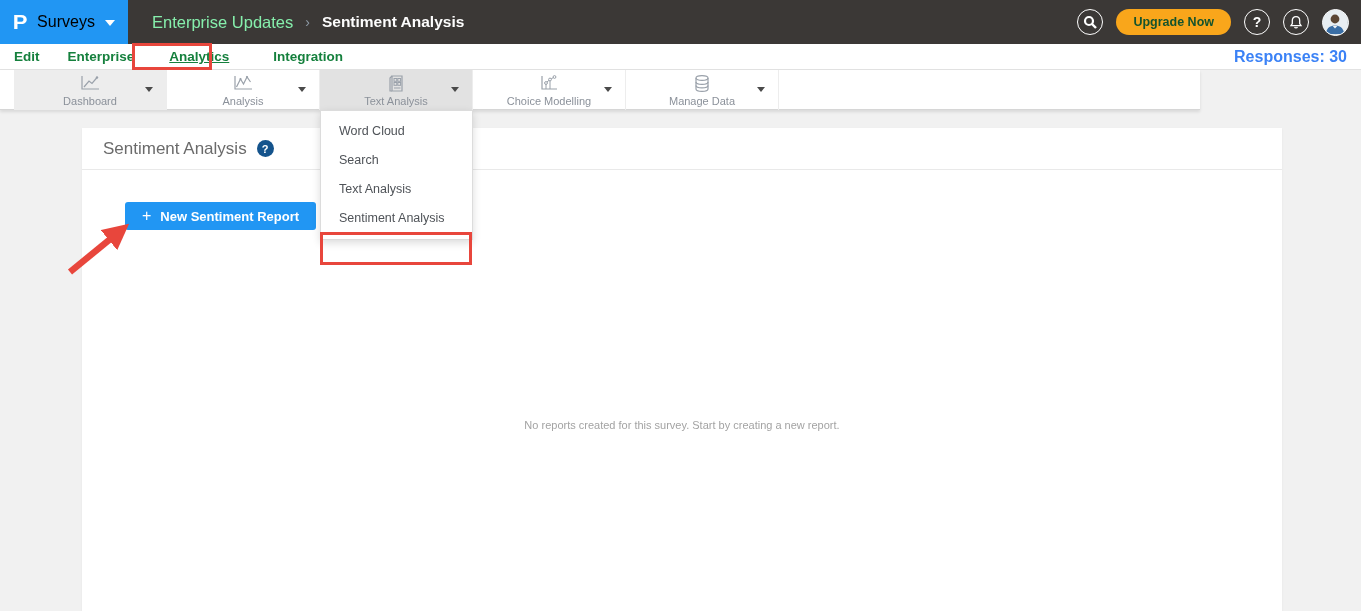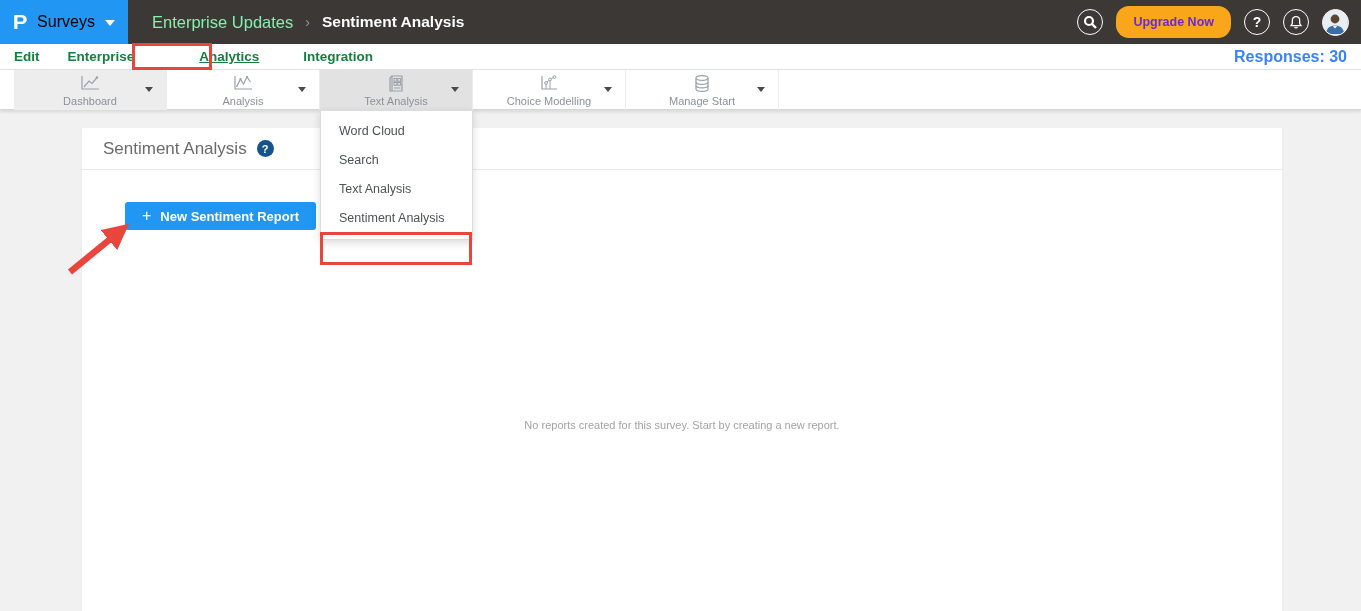--- a/index.html
+++ b/index.html
@@ -12,32 +12,32 @@
   .logo-letter { color:#fff; font-size:21px; font-weight:bold; transform:scaleX(1.05); }
   .product-label { color:#000000; font-size:16px; }
   .caret-down-white { width:0; height:0; border-left:5px solid transparent; border-right:5px solid transparent; border-top:6px solid #fff; margin-top:2px; }
   .breadcrumb { display:flex; align-items:center; margin-left:24px; }
   .bc-survey { color:#86efac; font-size:16.5px; }
   .bc-sep { color:#8d9aa5; font-size:14px; margin:0 12px; }
   .bc-page { color:#fdfdfd; font-size:15.5px; font-weight:600; }
   .topbar-right { position:absolute; right:12px; top:0; height:44px; display:flex; align-items:center; gap:13px; }
   .circle-icon { width:26px; height:26px; border:1.5px solid #fff; border-radius:50%; display:flex; align-items:center; justify-content:center; color:#fff; cursor:pointer; flex:0 0 auto; }
   .circle-icon span.glyph { font-size:14px; font-weight:bold; color:#fff; }
-  .upgrade-btn { height:32px; padding:0 17px; background:#f9a61b; border:none; border-radius:13px; color:#6d28d9; font-size:12.5px; font-weight:bold; font-family:"Liberation Sans",sans-serif; cursor:pointer; }
+  .upgrade-btn { height:26px; padding:0 17px; background:#f9a61b; border:none; border-radius:13px; color:#14532d; font-size:12.5px; font-weight:bold; font-family:"Liberation Sans",sans-serif; cursor:pointer; }
   .avatar { width:27px; height:27px; border-radius:50%; overflow:hidden; border:1.5px solid #fff; background:#cfd8dc; cursor:pointer; flex:0 0 auto; }
 
   
   .navbar { position:absolute; left:0; top:44px; width:1361px; height:26px; background:#fff; border-bottom:1px solid #e2e2e2; display:flex; align-items:center; }
   .nav-item { font-size:13.5px; font-weight:600; color:#15803d; margin-left:28px; cursor:pointer; }
   .nav-item:first-child { margin-left:14px; }
-  .nav-item.active { text-decoration:underline; margin-left:65px; margin-right:16px; }
+  .nav-item.active { text-decoration:underline; margin-left:35px; margin-right:16px; }
   .responses { position:absolute; right:14px; font-size:16px; font-weight:600; color:#3b82f6; }
 
   
-  .toolbar { position:absolute; left:0; top:70px; width:1361px; height:40px; background:#fff; border-bottom:1px solid #d6d6d6; box-shadow:0 2px 3px rgba(0,0,0,0.10);padding-left:45px; }
+  .toolbar { position:absolute; left:0; top:70px; width:1200px; height:40px; background:#fff; border-bottom:1px solid #d6d6d6; box-shadow:0 2px 3px rgba(0,0,0,0.10);padding-left:45px; }
   .tabs { position:absolute; left:14px; top:0; display:flex; height:40px; }
   .tab { width:153px; height:40px; position:relative; cursor:pointer; border-right:1px solid #ededed; }
   .tab.gray { background:#ededed; }
   .tab.active { background:#e2e2e2; }
   .tab-icon { position:absolute; left:0; right:0; top:4px; display:flex; justify-content:center; }
   .tab-label { position:absolute; left:0; right:0; bottom:3px; text-align:center; font-size:11px; color:#8b919a; }
   .tab-caret { position:absolute; right:13px; top:17px; width:0; height:0; border-left:4.5px solid transparent; border-right:4.5px solid transparent; border-top:5.5px solid #4a4a4a; }
 
   
   .dropdown { position:absolute; left:320px; top:110px; width:153px; background:#fff; border:1px solid #dcdcdc; box-shadow:0 3px 8px rgba(0,0,0,0.14); padding:6px 0; z-index:40; }
@@ -174,21 +174,21 @@
       <div class="tab">
         <span class="tab-icon">
           <svg width="24" height="20" viewBox="0 0 24 20">
             <ellipse cx="12" cy="4" rx="6" ry="2.4" fill="none" stroke="#9aa1aa" stroke-width="1.2"></ellipse>
             <path d="M6 4 L6 15 C6 16.3 8.7 17.4 12 17.4 C15.3 17.4 18 16.3 18 15 L18 4" fill="none" stroke="#9aa1aa" stroke-width="1.2"></path>
             <path d="M6 8 C6 9.3 8.7 10.4 12 10.4 C15.3 10.4 18 9.3 18 8" fill="none" stroke="#9aa1aa" stroke-width="1.2"></path>
             <path d="M6 11.5 C6 12.8 8.7 13.9 12 13.9 C15.3 13.9 18 12.8 18 11.5" fill="none" stroke="#9aa1aa" stroke-width="1.2"></path>
           </svg>
         </span>
         <span class="tab-caret"></span>
-        <span class="tab-label">Manage Start</span>
+        <span class="tab-label">Manage Data</span>
       </div>
 
     </div>
   </div>
 
   <div class="card">
     <div class="card-head">
       <span class="card-title">Sentiment Analysis</span>
       <span class="help-badge">?</span>
     </div>

